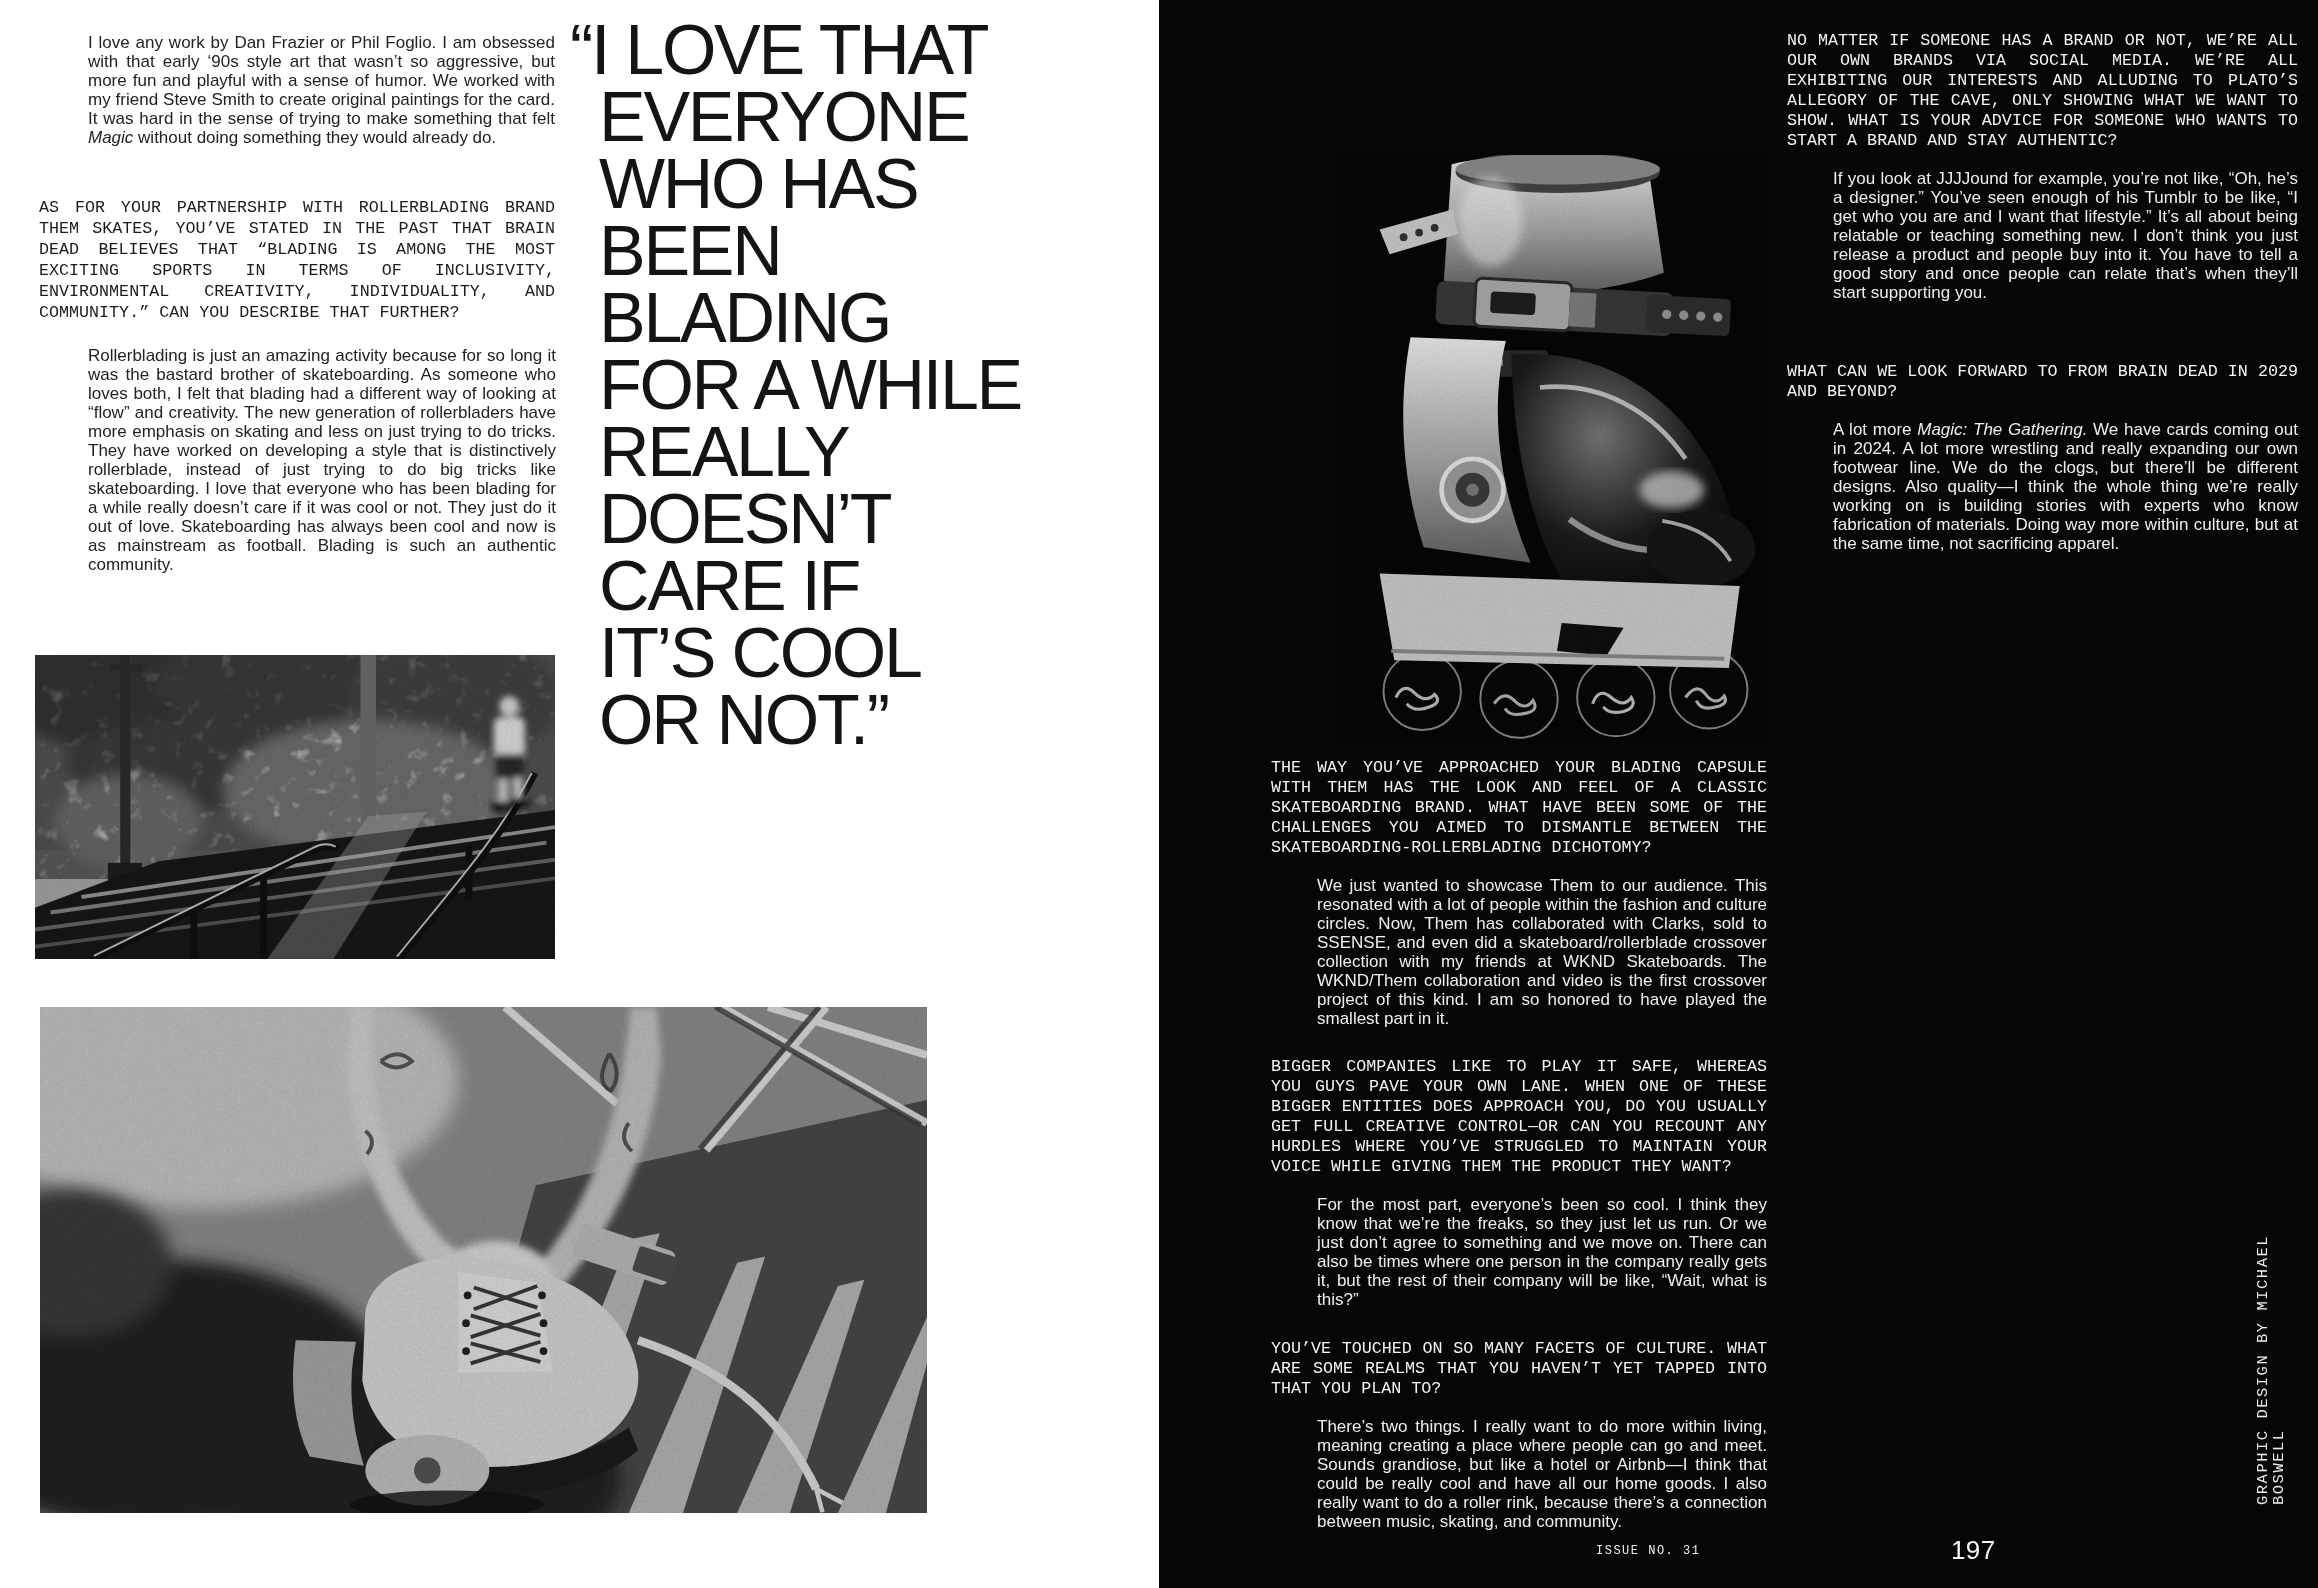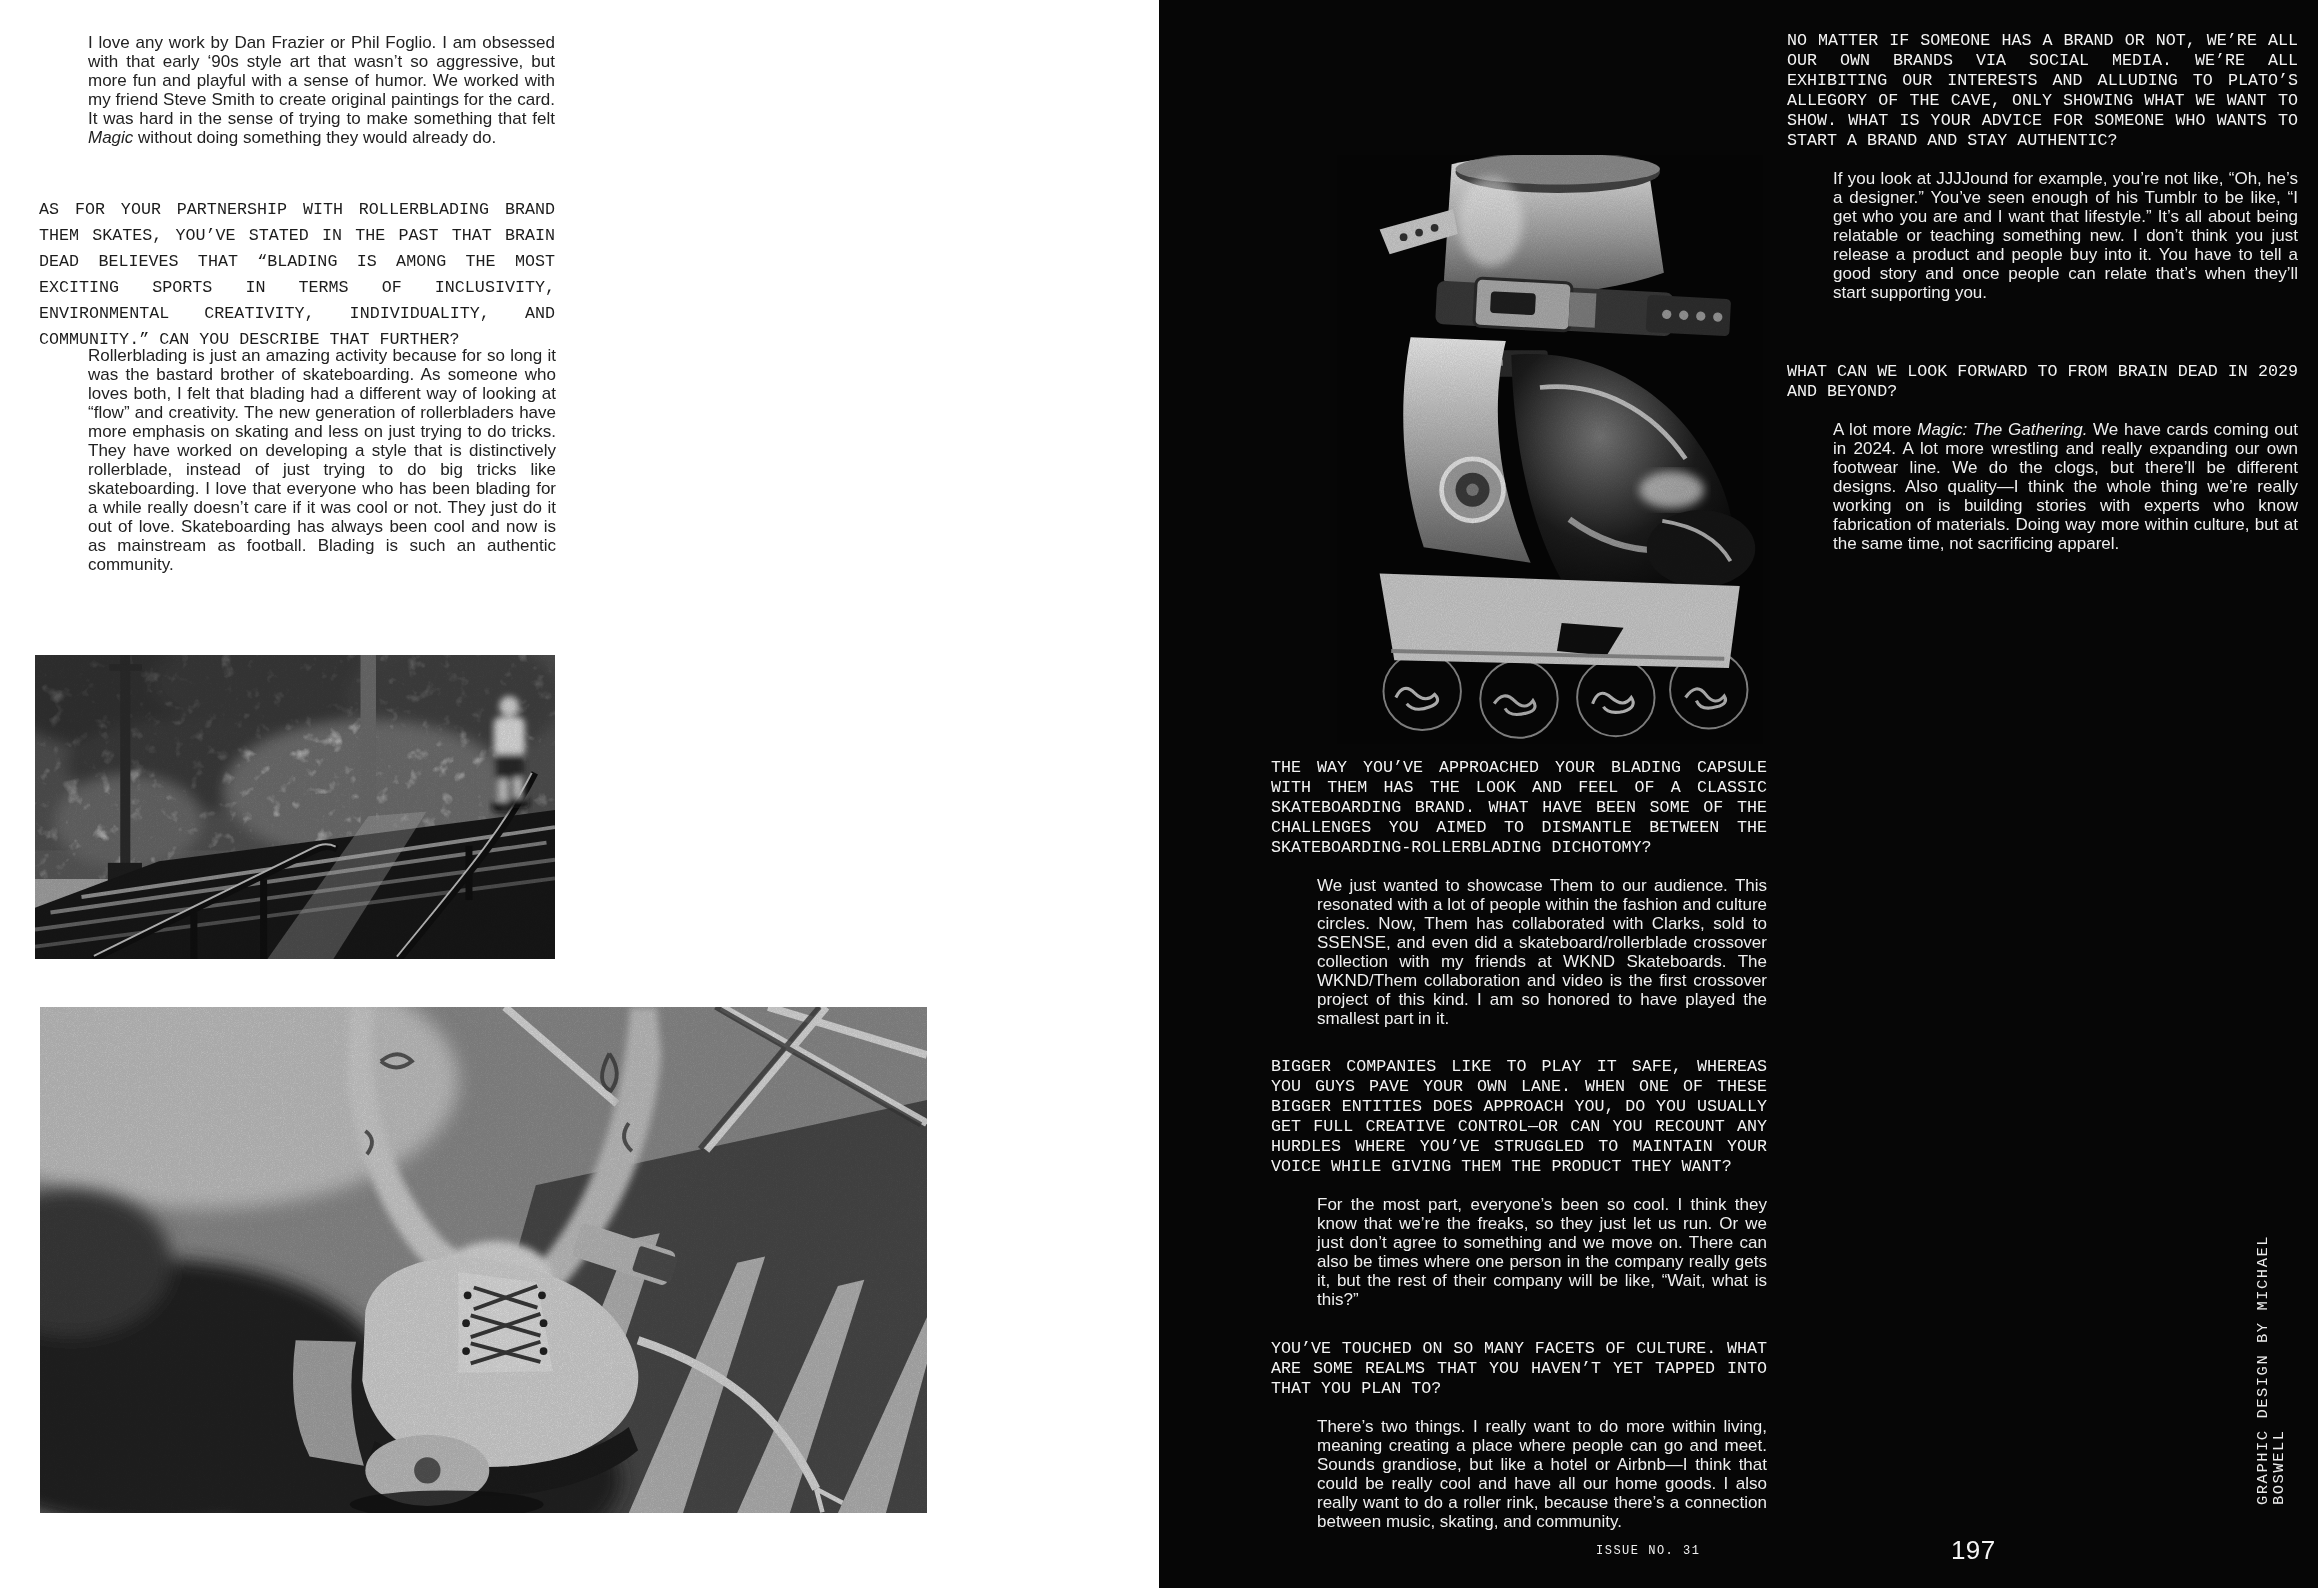--- a/index.html
+++ b/index.html
@@ -3,21 +3,21 @@
 <meta charset="utf-8">
 <style>
   html,body{margin:0;padding:0;background:#2a2a2a;}
   #spread{position:relative;width:2319px;height:1589px;background:#4d7c0f;overflow:hidden;
           font-family:"Liberation Sans",sans-serif;}
   .page{position:absolute;top:0;height:1589px;}
   .page.left{left:0;width:1159px;background:#ffffff;color:#1c1c1c;}
   .page.right{left:1159px;width:1159px;background:#060606;color:#f2f2f2;}
 
   .q{font-family:"Liberation Mono","DejaVu Sans Mono",monospace;font-size:16.7px;
-     line-height:26px;text-align:justify;letter-spacing:0px;}
+     line-height:21px;text-align:justify;letter-spacing:0px;}
   .page.right .q{line-height:20px;color:#f4f4f4;}
   .ans{font-size:17px;line-height:19px;text-align:justify;}
   .page.left .ans{color:#222;}
   .page.right .ans{color:#efefef;}
   .ans em{font-style:italic;}
 
   .abs{position:absolute;}
   .intro{left:88px;top:15.5px;width:467px;}
   .q-partnership{left:39px;top:197px;width:516px;}
   .a-partnership{left:88px;top:346px;width:468px;}
@@ -56,20 +56,31 @@
 <div id="spread">
 
   <section class="page left">
 
     <p class="abs ans intro"><span>I love any work by Dan Frazier or Phil Foglio. I am obsessed with that early ‘90s style art that wasn’t so aggressive, but more fun and playful with a sense of humor. We worked with my friend Steve Smith to create original paintings for the card. It was hard in the sense of trying to make something that felt </span><em>Magic</em><span> without doing something they would already do.</span></p>
 
     <div class="abs q q-partnership">AS FOR YOUR PARTNERSHIP WITH ROLLERBLADING BRAND THEM SKATES, YOU’VE STATED IN THE PAST THAT BRAIN DEAD BELIEVES THAT “BLADING IS AMONG THE MOST EXCITING SPORTS IN TERMS OF INCLUSIVITY, ENVIRONMENTAL CREATIVITY, INDIVIDUALITY, AND COMMUNITY.” CAN YOU DESCRIBE THAT FURTHER?</div>
 
     <div class="abs ans a-partnership">Rollerblading is just an amazing activity because for so long it was the bastard brother of skateboarding. As someone who loves both, I felt that blading had a different way of looking at “flow” and creativity. The new generation of rollerbladers have more emphasis on skating and less on just trying to do tricks. They have worked on developing a style that is distinctively rollerblade, instead of just trying to do big tricks like skateboarding. I love that everyone who has been blading for a while really doesn’t care if it was cool or not. They just do it out of love. Skateboarding has always been cool and now is as mainstream as football. Blading is such an authentic community.</div>
 
+    <div class="abs quote">“I LOVE THAT
+EVERYONE
+WHO HAS
+BEEN
+BLADING
+FOR A WHILE
+REALLY
+DOESN’T
+CARE IF
+IT’S COOL
+OR NOT.”</div>
 
     <figure class="abs photo photo1" style="margin:0;">
       <svg viewBox="0 0 671 392" preserveAspectRatio="none">
         <defs>
           <filter id="b8">
               <feGaussianBlur stdDeviation="8"></feGaussianBlur>
             </filter>
           <filter id="b4">
               <feGaussianBlur stdDeviation="4"></feGaussianBlur>
             </filter>

